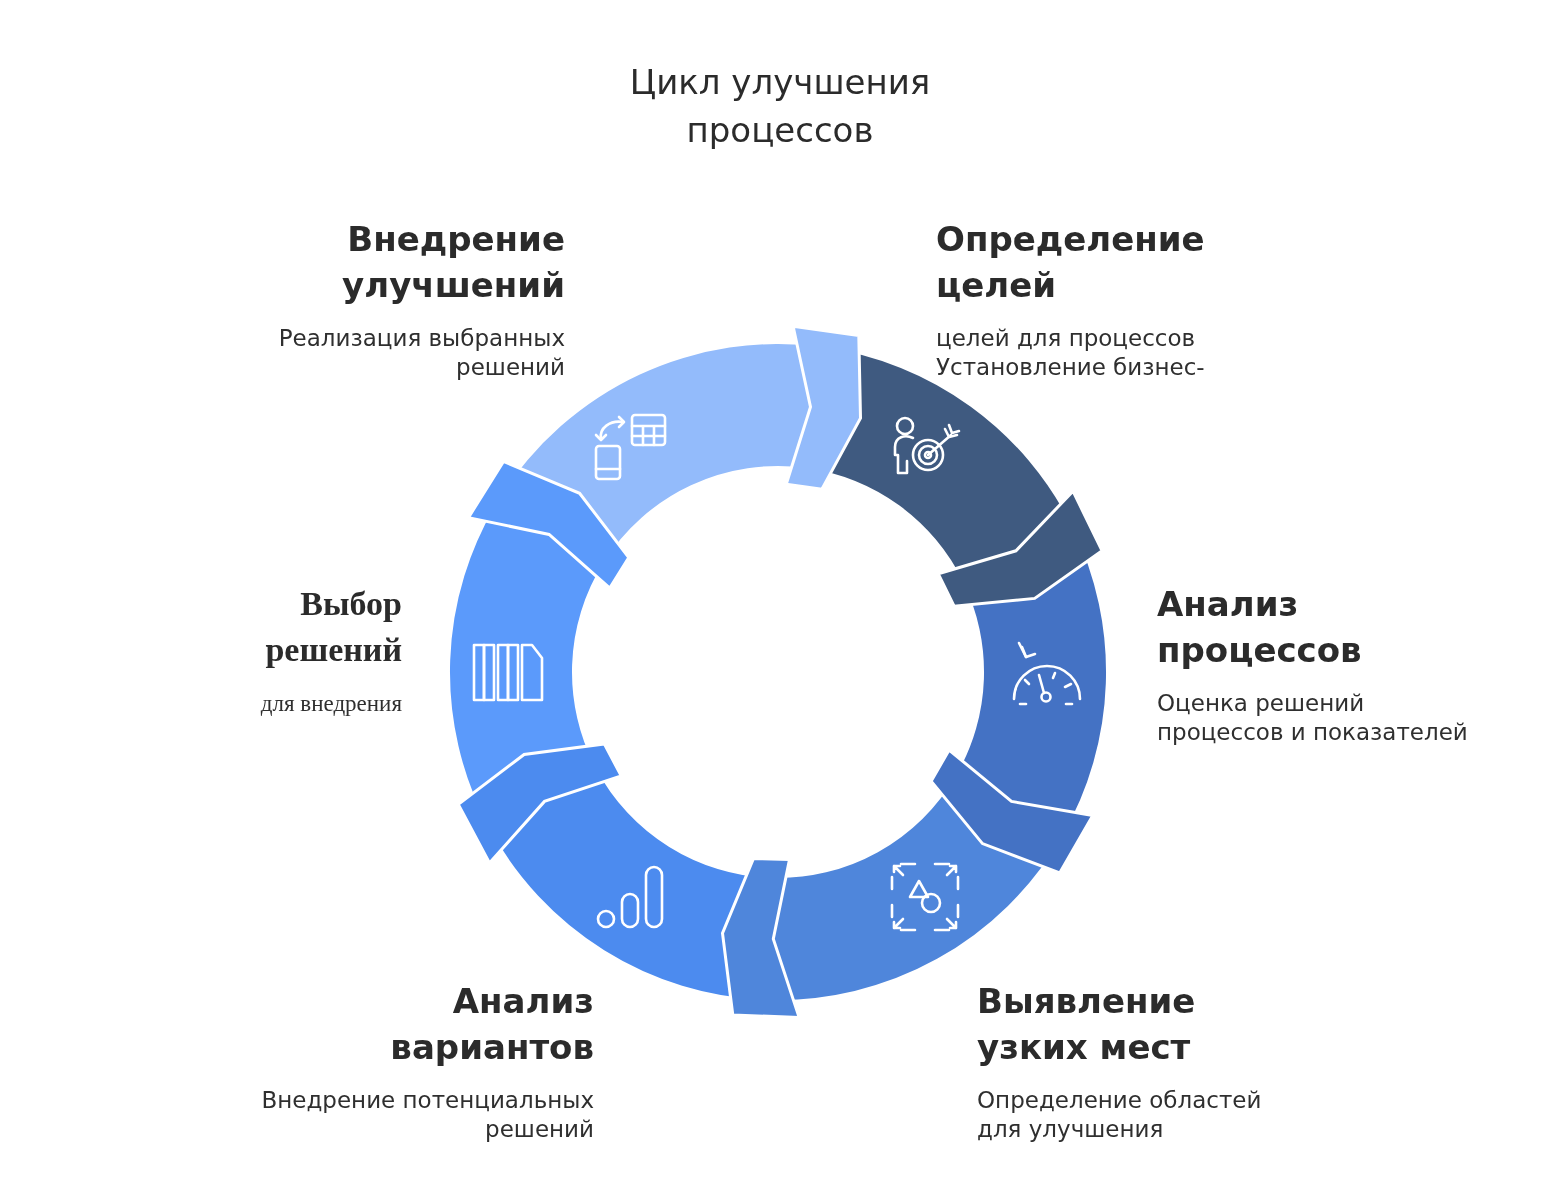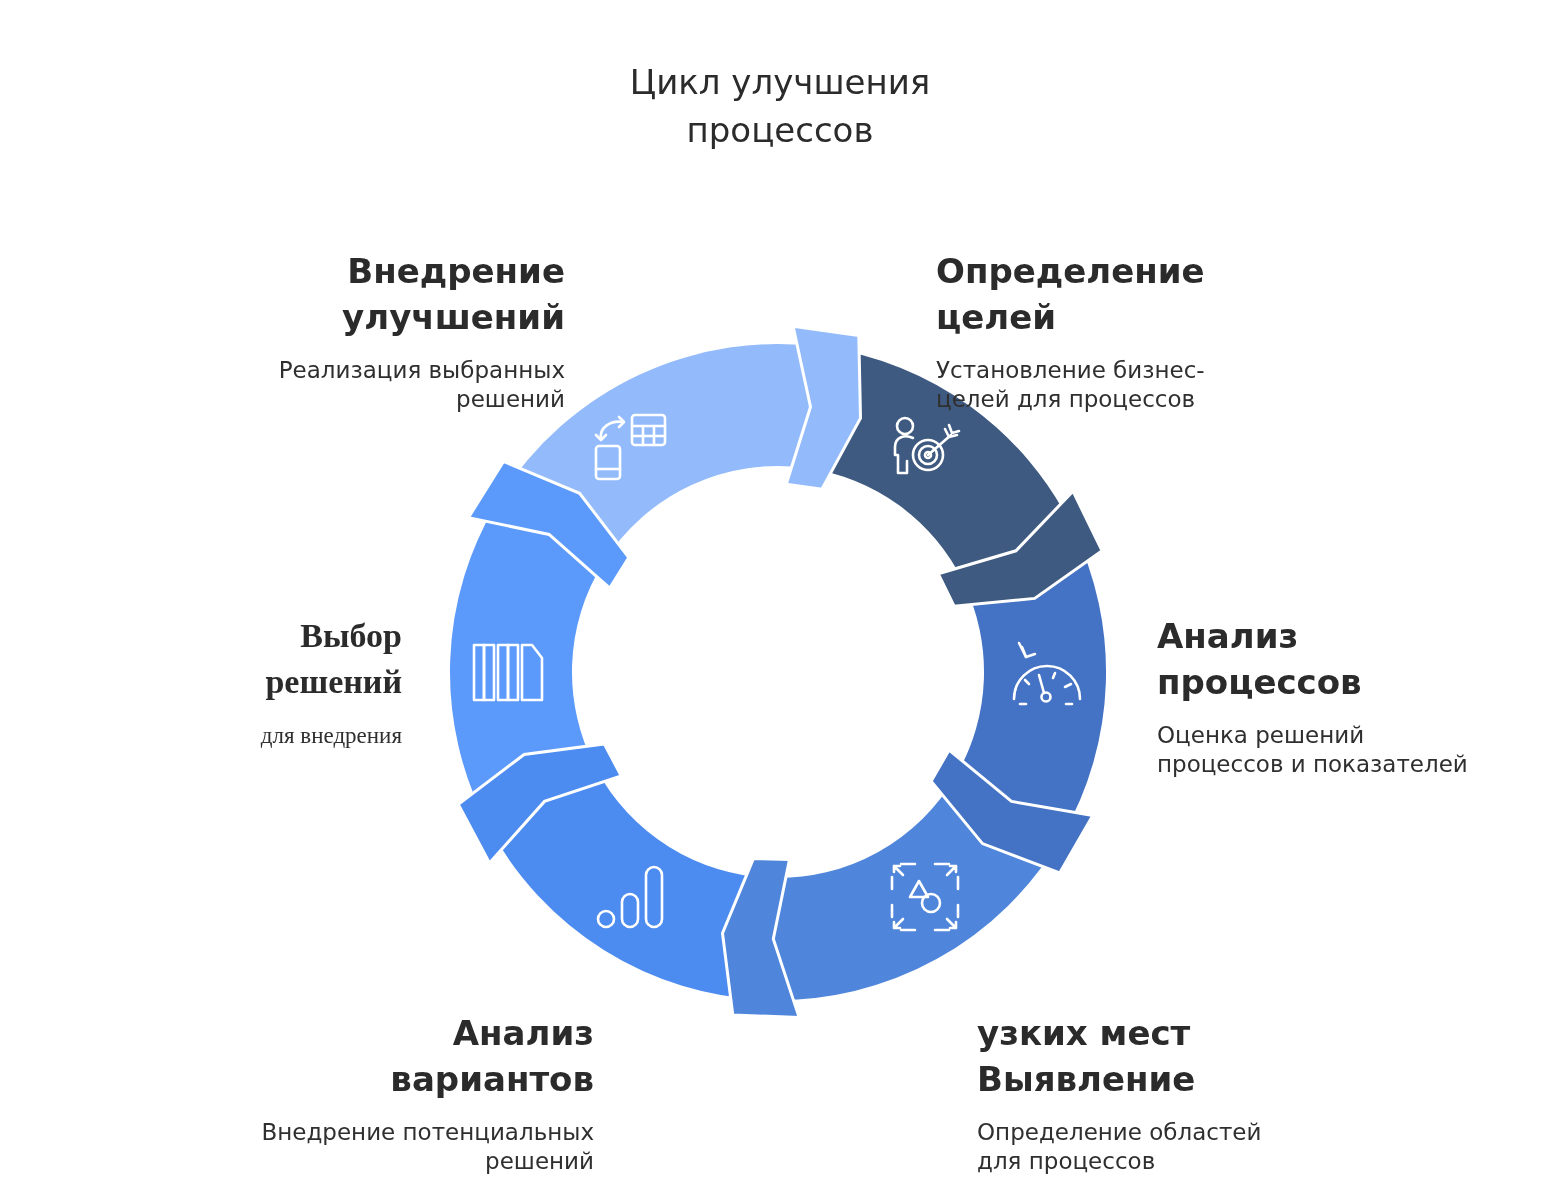--- a/index.html
+++ b/index.html
@@ -2,21 +2,21 @@
 <html><head>
   <meta charset="utf-8">
   <style>
     html, body { margin: 0; padding: 0; background: #ffffff; }
     body { width: 1560px; height: 1198px; position: relative; overflow: hidden;
            font-family: "DejaVu Sans", "Liberation Sans", sans-serif; color: #2b2b2b; }
     .title { position: absolute; left: 0; width: 1560px; top: 58px; text-align: center;
              font-size: 34px; font-weight: normal; line-height: 48px; color: #2b2b2b; }
     .title span { display: block; }
     .step { position: absolute; }
-    .step .h { font-size: 34px; font-weight: bold; line-height: 46px; color: #2b2b2b; margin-top: 32px; }
+    .step .h { font-size: 34px; font-weight: bold; line-height: 46px; color: #2b2b2b; }
     .step .h span, .step .d span { display: block; white-space: nowrap; }
     .step .d { font-size: 23px; line-height: 29px; color: #2f2f2f; margin-top: 16px; }
     .right { text-align: left; }
     .left { text-align: right; }
     svg.ring { position: absolute; left: 0; top: 0; }
   </style>
 </head>
 <body>
 
 <div class="title">
@@ -104,44 +104,44 @@
     </g>
   </g>
 </svg>
 
 <div class="step right" style="left:936px; top:216px;">
   <div class="h">
     <span>Определение</span>
     <span>целей</span>
   </div>
   <div class="d">
+    <span>целей для процессов</span>
     <span>Установление бизнес-</span>
-    <span>целей для процессов</span>
   </div>
 </div>
 
 <div class="step right" style="left:1157px; top:581px;">
   <div class="h">
     <span>Анализ</span>
     <span>процессов</span>
   </div>
   <div class="d">
     <span>Оценка решений</span>
     <span>процессов и показателей</span>
   </div>
 </div>
 
 <div class="step right" style="left:977px; top:978px;">
   <div class="h">
+    <span>Выявление</span>
     <span>узких мест</span>
-    <span>Выявление</span>
   </div>
   <div class="d">
     <span>Определение областей</span>
-    <span>для процессов</span>
+    <span>для улучшения</span>
   </div>
 </div>
 
 <div class="step left" style="right:966px; top:978px;">
   <div class="h">
     <span>Анализ</span>
     <span>вариантов</span>
   </div>
   <div class="d">
     <span>Внедрение потенциальных</span>

